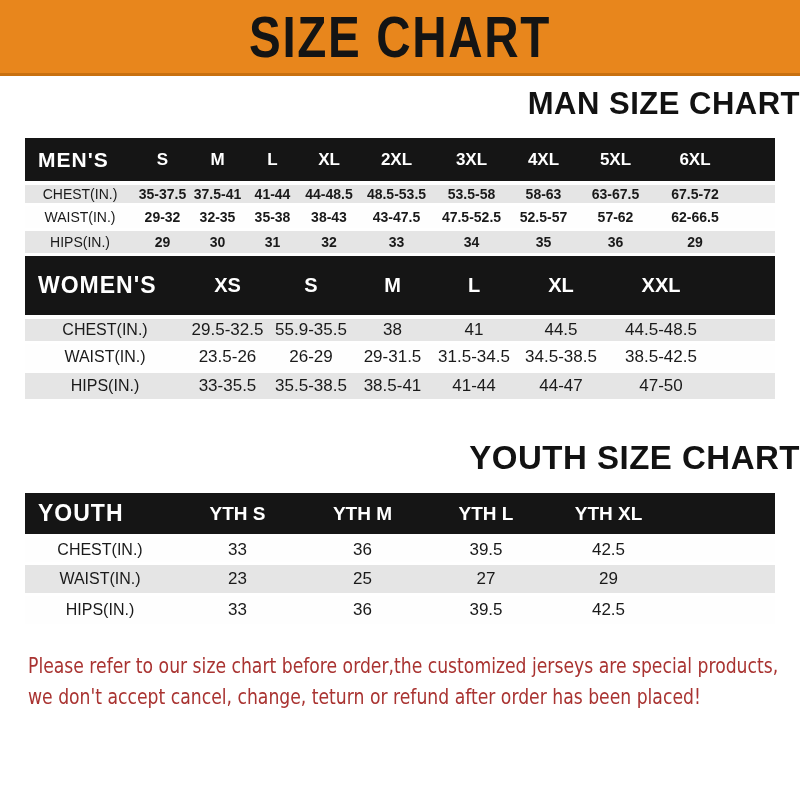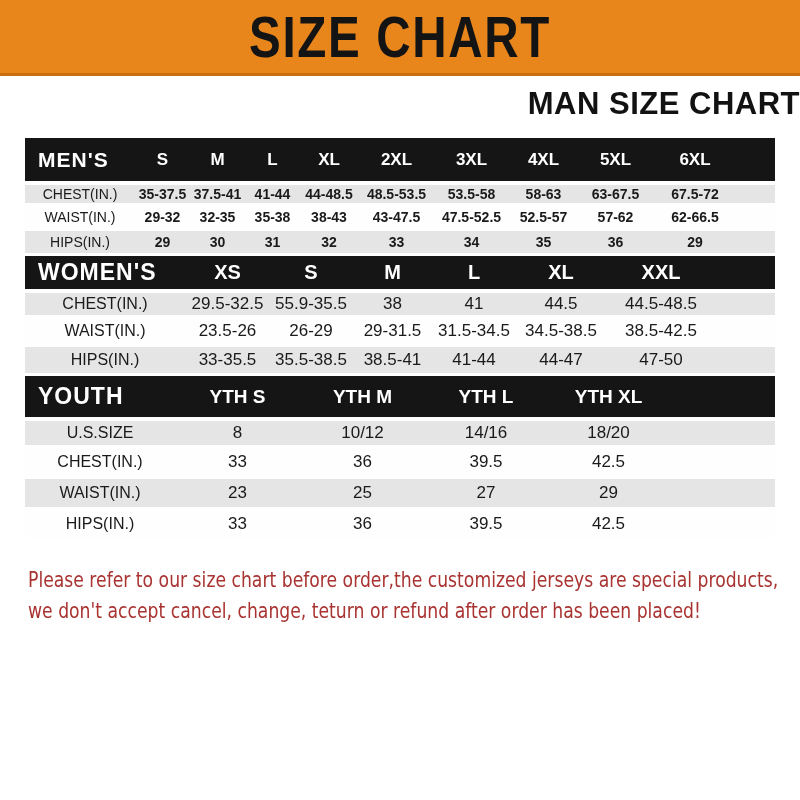--- a/index.html
+++ b/index.html
@@ -47,21 +47,21 @@
   .size-table tbody tr.white td{background:#FEFEFE;}
   .size-table tbody td{border-bottom:3px solid #FFFFFF;}
   .size-table tbody tr:first-child td{border-top:4px solid #FFFFFF;}
   .size-table .row-label{font-weight:400;}
   
   .t-men thead th{height:43px;font-size:17px;}
   .t-men .tbl-title{font-size:21px;}
   .t-men tbody td{height:25px;font-size:14px;font-weight:bold;}
   .t-men .row-label{font-size:14px;}
   
-  .t-women thead th{height:33px;font-size:20px;}
+  .t-women thead th{height:59px;font-size:20px;}
   .t-women .tbl-title{font-size:23px;}
   .t-women tbody td{height:29px;font-size:17px;}
   .t-women .row-label{font-size:16px;}
   
   .t-youth thead th{height:41px;font-size:19px;}
   .t-youth .tbl-title{font-size:23px;}
   .t-youth tbody td{height:31px;font-size:17px;}
   .t-youth .row-label{font-size:16px;}
   
   .footer{
@@ -208,48 +208,41 @@
           <td class="val">41-44</td>
           <td class="val">44-47</td>
           <td class="val">47-50</td>
           <td class="spacer"></td>
         </tr>
       </tbody>
     </table>
 </section>
 
 <section>
+  <h2 class="sec-heading h-youth">YOUTH SIZE CHART</h2>
   <table class="size-table t-youth">
       <colgroup>
         <col style="width: 150px;">
         <col style="width: 125px;">
         <col style="width: 125px;">
         <col style="width: 122px;">
         <col style="width: 123px;">
         <col style="width: 105px;">
       </colgroup>
       <thead>
         <tr>
           <th class="tbl-title">YOUTH</th>
           <th class="col-h">YTH S</th>
           <th class="col-h">YTH M</th>
           <th class="col-h">YTH L</th>
           <th class="col-h">YTH XL</th>
           <th class="spacer"></th>
         </tr>
       </thead>
       <tbody>
-        <tr class="gray">
-          <td class="row-label">U.S.SIZE</td>
-          <td class="val">8</td>
-          <td class="val">10/12</td>
-          <td class="val">14/16</td>
-          <td class="val">18/20</td>
-          <td class="spacer"></td>
-        </tr>
         <tr class="white">
           <td class="row-label">CHEST(IN.)</td>
           <td class="val">33</td>
           <td class="val">36</td>
           <td class="val">39.5</td>
           <td class="val">42.5</td>
           <td class="spacer"></td>
         </tr>
         <tr class="gray">
           <td class="row-label">WAIST(IN.)</td>

